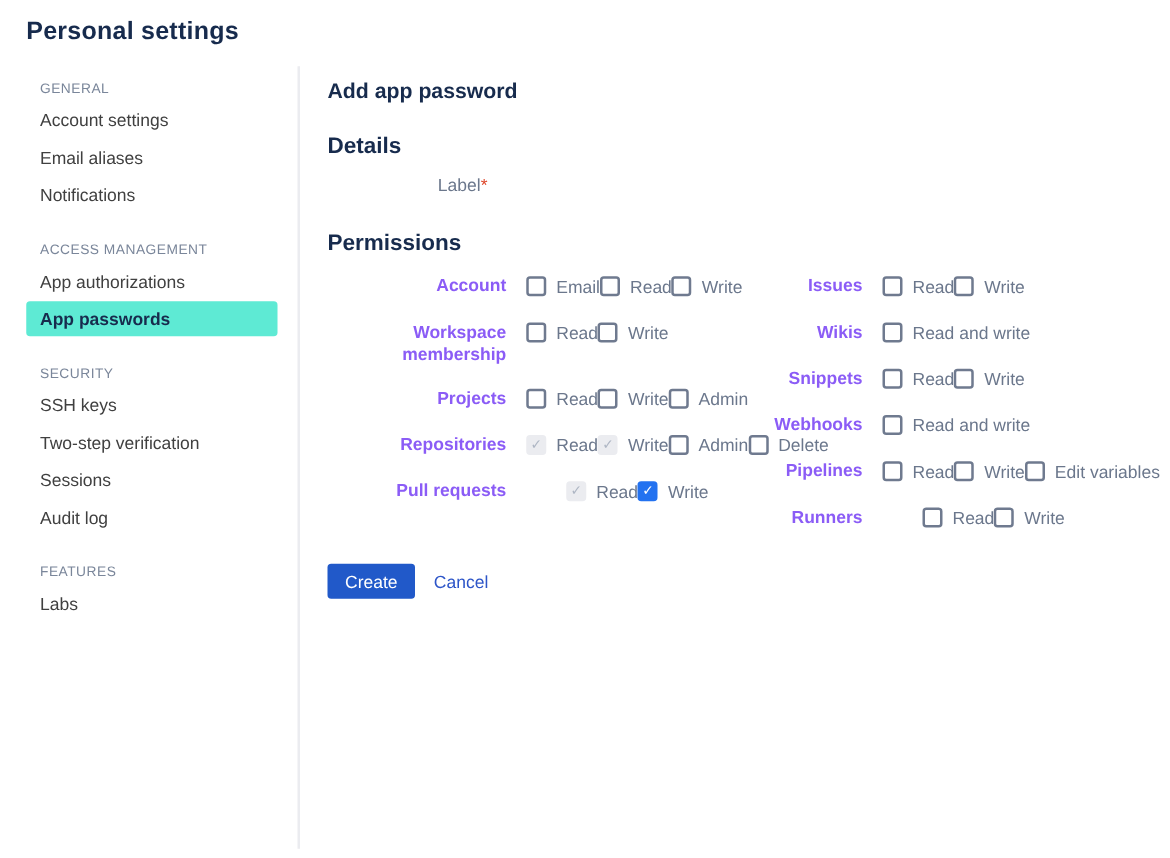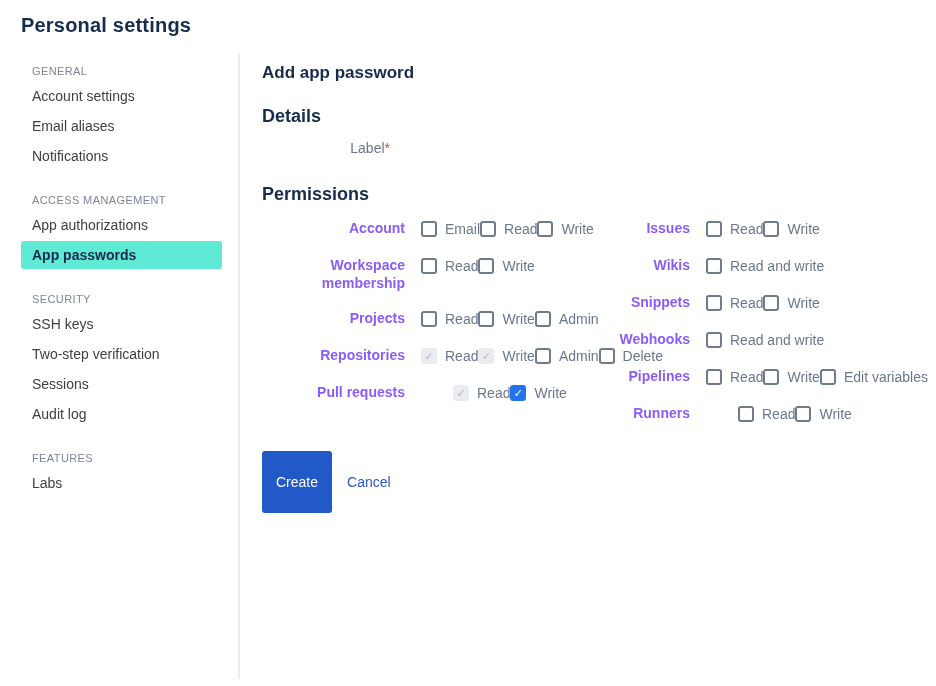--- a/index.html
+++ b/index.html
@@ -44,21 +44,21 @@
   .opt { display: flex; align-items: center; height: 21px; cursor: pointer; }
   .opt-label { font-size: 14px; color: #6B778C; }
   .cb { width: 16px; height: 16px; flex: 0 0 16px; margin-right: 8px; border-radius: 3px;
         border: 2px solid #6F7A8F; background: #ffffff; display: inline-flex;
         align-items: center; justify-content: center; font-size: 11px; line-height: 12px; }
   .cb-checked { border-color: #2372F0; background: #2372F0; color: #ffffff; font-weight: bold; }
   .cb-checked-disabled { border-color: #EBECF0; background: #EBECF0; color: #AEB6C4; font-weight: bold; }
 
   .actions { display: flex; align-items: center; margin-top: 27px; }
   .btn-primary { background: #2159C9; color: #ffffff; border: none; border-radius: 3px;
-                 font-size: 14px; font-family: inherit; padding: 23px 14px; cursor: pointer; }
+                 font-size: 14px; font-family: inherit; padding: 6px 14px; cursor: pointer; }
   .link-cancel { margin-left: 15px; font-size: 14px; color: #2D55C8; text-decoration: none; cursor: pointer; }
 </style>
 </head>
 <body>
 
 <div class="page-header">
   <div class="page-title">Personal settings</div>
 </div>
 
 <div class="layout">

